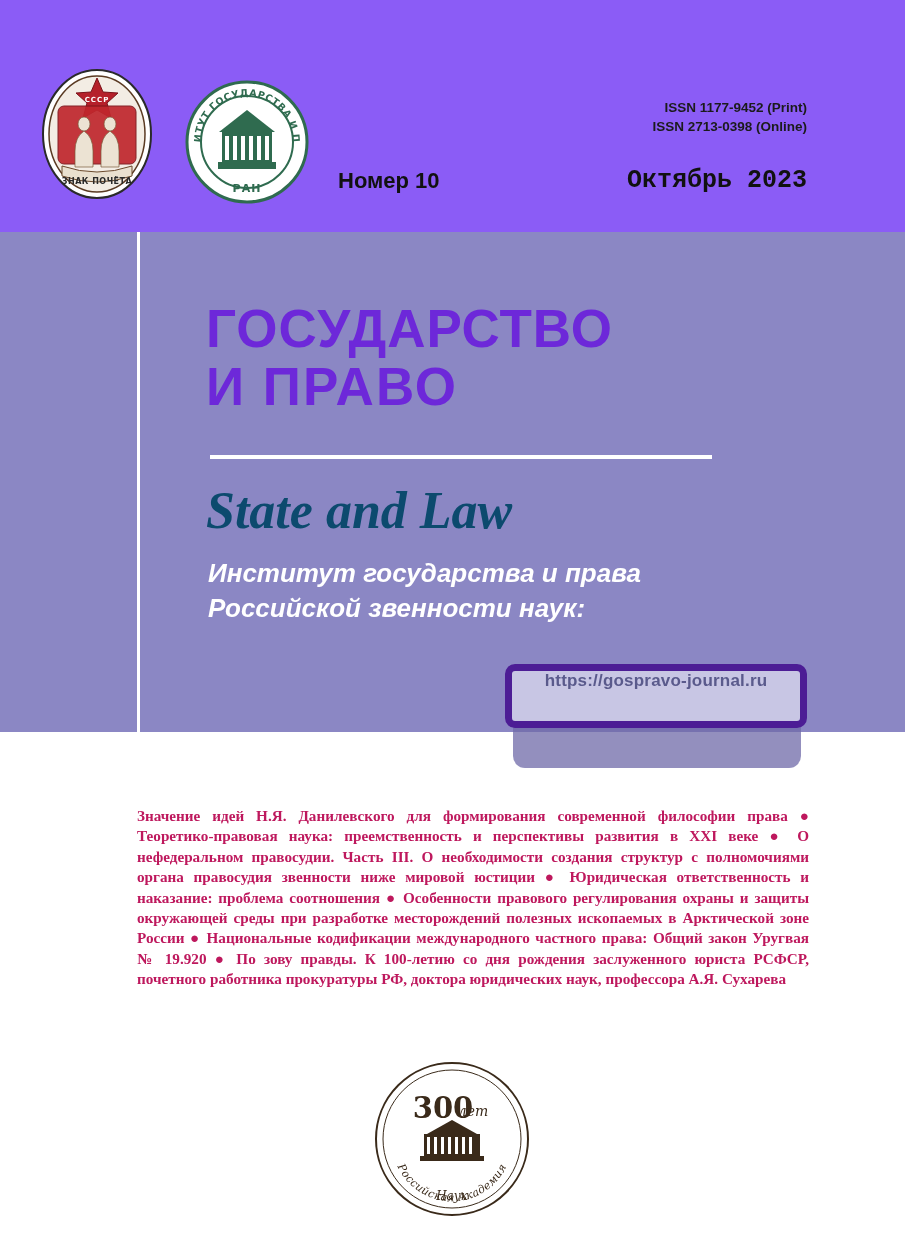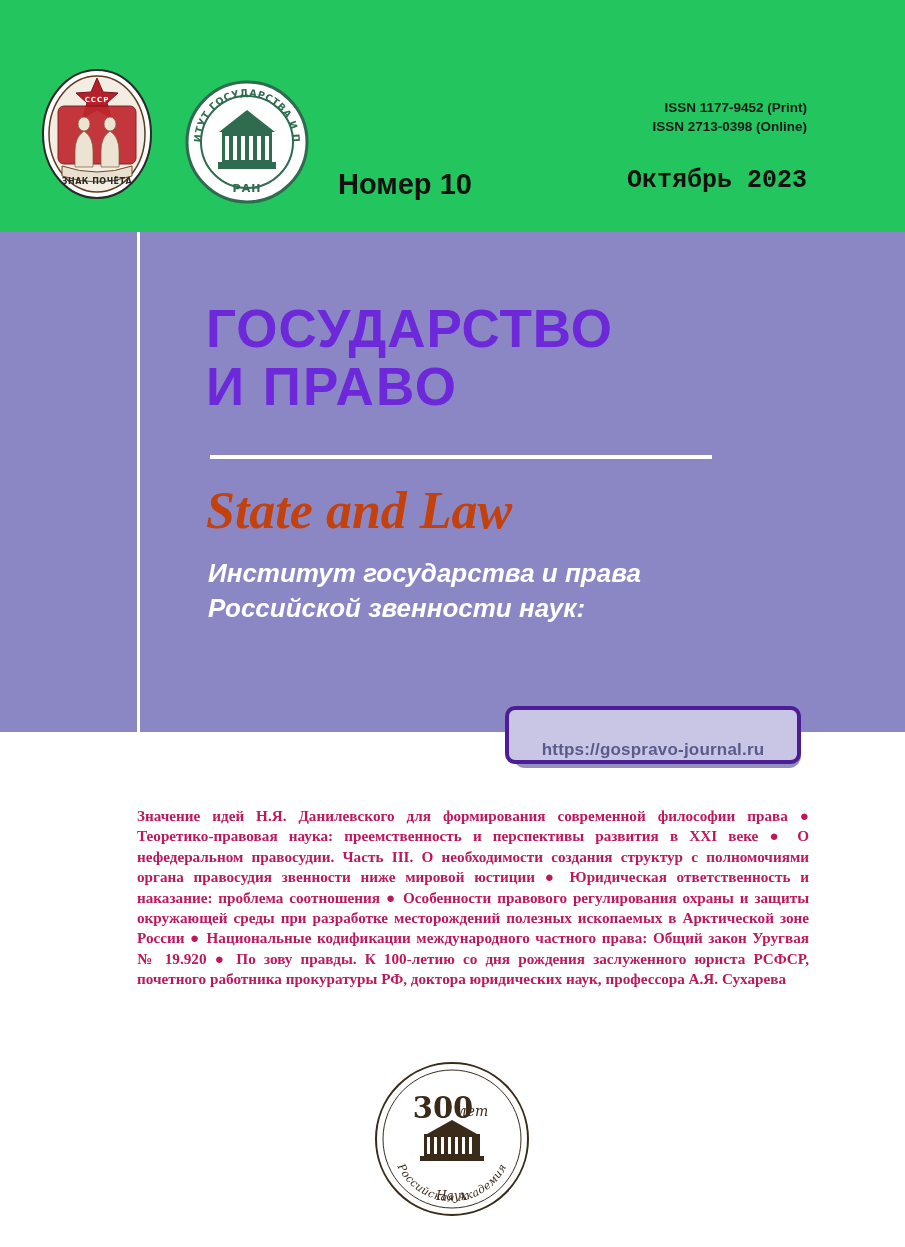--- a/index.html
+++ b/index.html
@@ -14,21 +14,21 @@
     font-family: "Liberation Serif", serif;
     overflow: hidden;
   }
 
   
   .header {
     position: absolute;
     left: 0; top: 0;
     width: 905px;
     height: 232px;
-    background: #22c55e;
+    background: #8b5cf6;
   }
 
   .emblem-order {
     position: absolute;
     left: 40px; top: 62px;
     width: 114px; height: 140px;
   }
   .emblem-iogp {
     position: absolute;
     left: 185px; top: 80px;
@@ -43,21 +43,21 @@
     font-size: 13.5px;
     line-height: 19px;
     color: #1b1b1b;
     font-weight: 600;
   }
 
   .issue-number {
     position: absolute;
     left: 338px; top: 168px;
     font-family: "Liberation Sans", sans-serif;
-    font-size: 29px;
+    font-size: 22px;
     font-weight: bold;
     color: #111;
   }
   .issue-date {
     position: absolute;
     right: 98px; top: 166px;
     font-family: Liberation Mono, monospace;
     font-size: 25px;
     font-weight: bold;
     color: #111;
@@ -94,21 +94,21 @@
   .title-divider {
     position: absolute;
     left: 210px; top: 455px;
     width: 502px; height: 4px;
     background: #ffffff;
   }
 
   .title-en {
     position: absolute;
     left: 206px; top: 482px;
-    color: #c2410c;
+    color: #0c4a6e;
     font-family: "Liberation Serif", serif;
     font-style: italic;
     font-weight: bold;
     font-size: 52px;
     line-height: 58px;
   }
 
   .subtitle {
     position: absolute;
     left: 208px; top: 556px;
@@ -125,27 +125,27 @@
   .url-pill-shadow {
     position: absolute;
     left: 513px; top: 712px;
     width: 288px; height: 56px;
     background: #6f6aa8;
     border-radius: 12px;
     opacity: 0.75;
   }
   .url-pill {
     position: absolute;
-    left: 505px; top: 706px;
+    left: 505px; top: 664px;
     width: 288px; height: 50px;
     background: #c8c6e4;
-    border: 4px solid #4c1d95;
+    border: 7px solid #4c1d95;
     border-radius: 10px;
     display: flex;
-    align-items: flex-end;
+    align-items: flex-start;
     justify-content: center;
   }
   .url-pill a, .url-pill span.url-text {
     font-family: "Liberation Sans", sans-serif;
     font-size: 17px;
     font-weight: bold;
     color: #5a5a8c;
     text-decoration: none;
     letter-spacing: 0.2px;
   }

